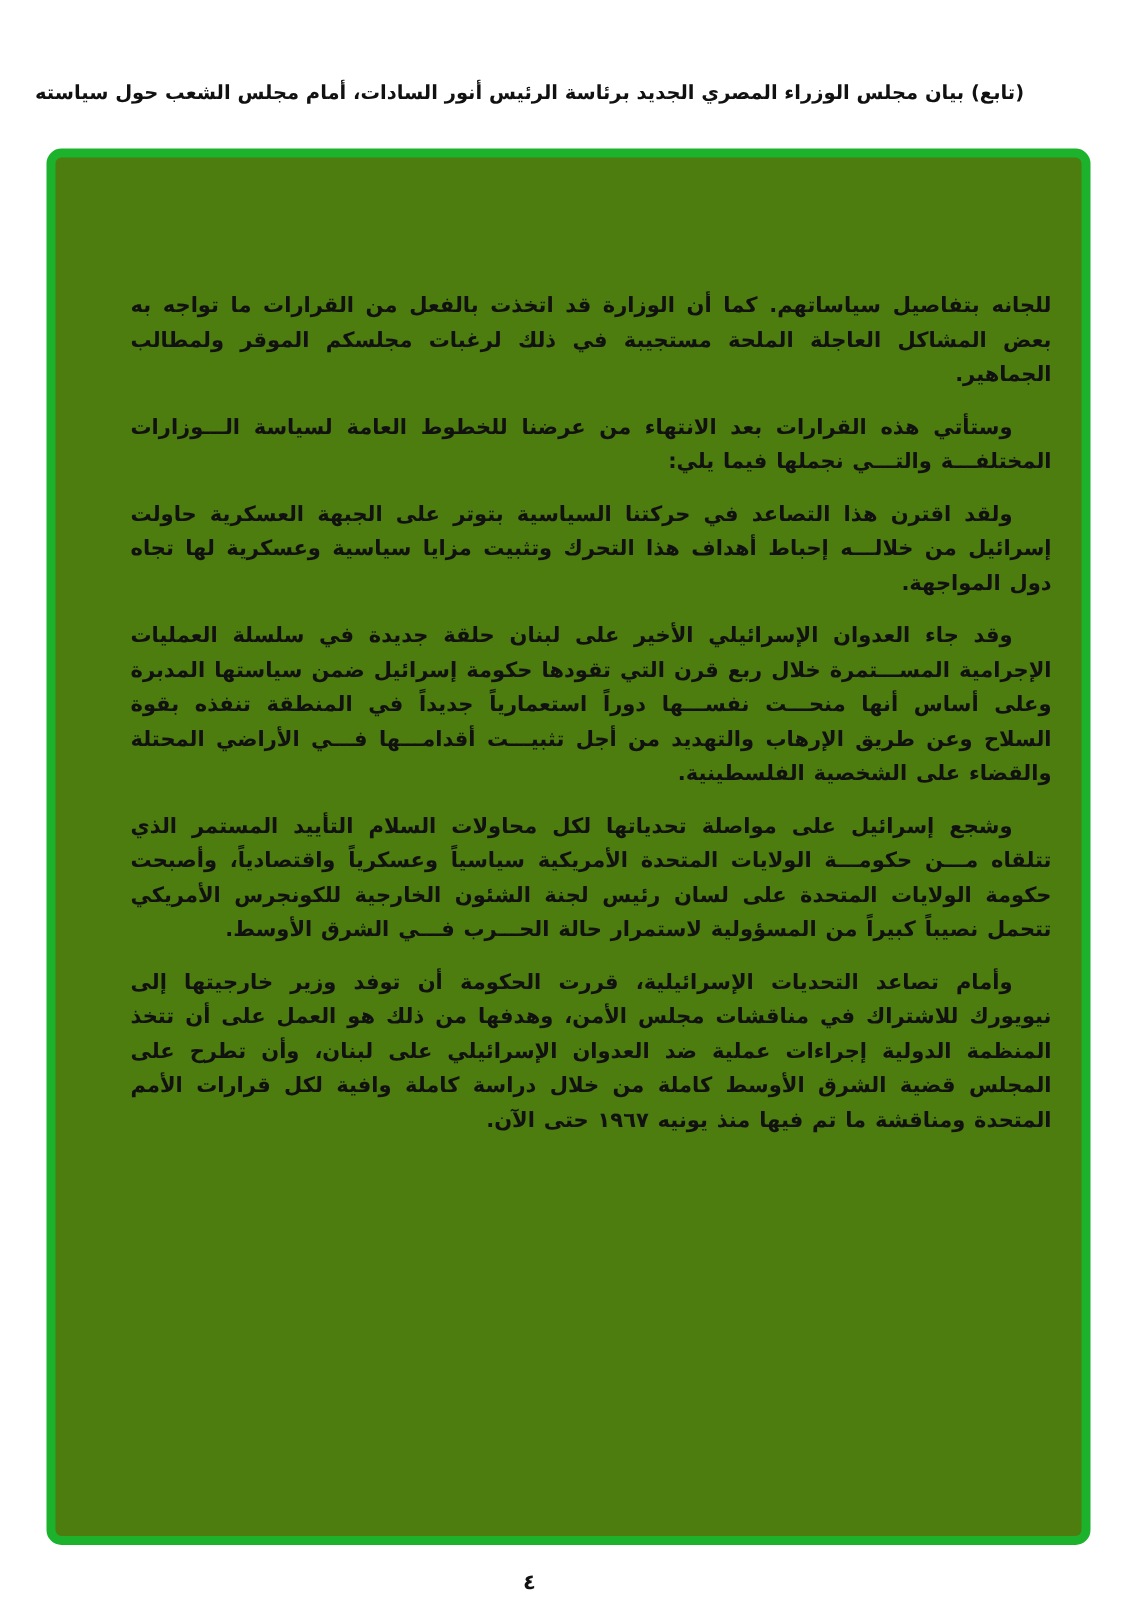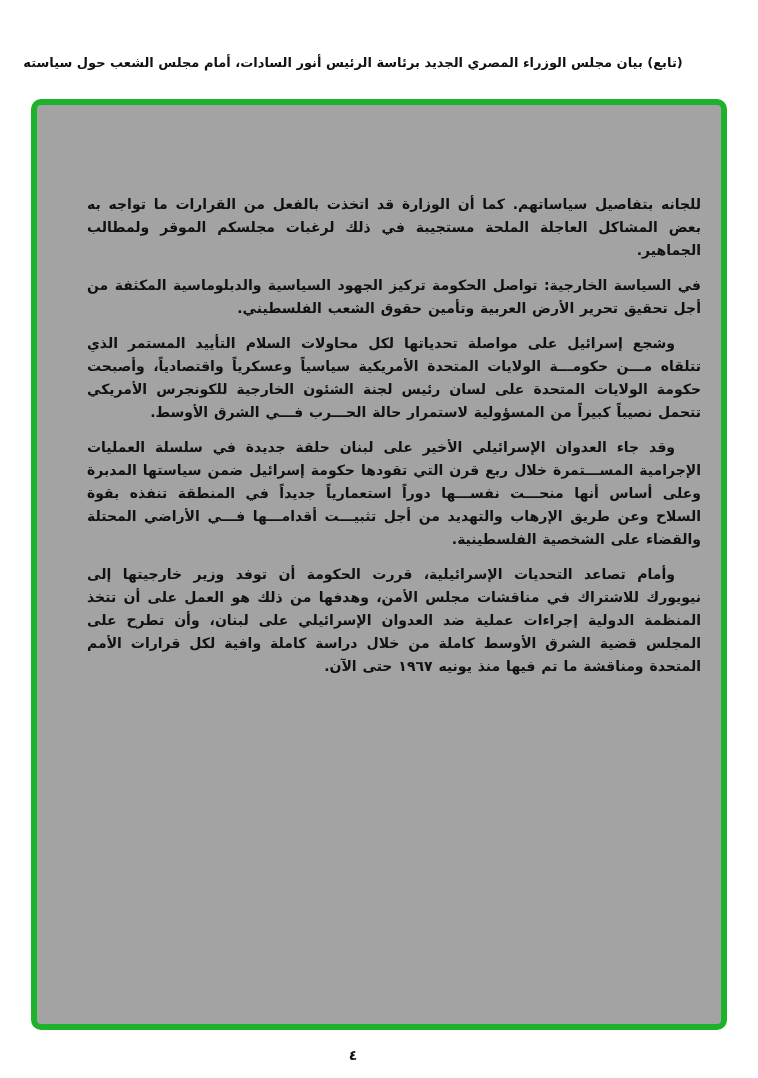--- a/index.html
+++ b/index.html
@@ -30,21 +30,21 @@
   }
   .doc-frame {
     position: absolute;
     left: 31px;
     top: 99px;
     width: 696px;
     height: 931px;
     border: 6px solid #1cb22c;
     border-radius: 10px;
     overflow: hidden;
-    background: #a3a3a3;
+    background: #4d7c0f;
   }
   .doc-body {
     direction: rtl;
     padding: 88px 20px 0 50px;
   }
   .para {
     direction: rtl;
     unicode-bidi: plaintext;
     text-align: justify;
     font-size: 14px;
@@ -69,22 +69,23 @@
 </head>
 <body>
 
 <div class="page">
 
   <div class="doc-header">(تابع) بيان مجلس الوزراء المصري الجديد برئاسة الرئيس أنور السادات، أمام مجلس الشعب حول سياسته</div>
 
   <div class="doc-frame" style="border-color: rgb(28, 178, 44);">
     <div class="doc-body">
       <p class="para">للجانه بتفاصيل سياساتهم. كما أن الوزارة قد اتخذت بالفعل من القرارات ما تواجه به بعض المشاكل العاجلة الملحة مستجيبة في ذلك لرغبات مجلسكم الموقر ولمطالب الجماهير.</p>
-      <p class="para">في السياسة الخارجية: تواصل الحكومة تركيز الجهود السياسية والدبلوماسية المكثفة من أجل تحقيق تحرير الأرض العربية وتأمين حقوق الشعب الفلسطيني.</p>
+      <p class="para indented">وستأتي هذه القرارات بعد الانتهاء من عرضنا للخطوط العامة لسياسة الـــوزارات المختلفـــة والتـــي نجملها فيما يلي:</p>
+      <p class="para indented">ولقد اقترن هذا التصاعد في حركتنا السياسية بتوتر على الجبهة العسكرية حاولت إسرائيل من خلالـــه إحباط أهداف هذا التحرك وتثبيت مزايا سياسية وعسكرية لها تجاه دول المواجهة.</p>
+      <p class="para indented">وقد جاء العدوان الإسرائيلي الأخير على لبنان حلقة جديدة في سلسلة العمليات الإجرامية المســـتمرة خلال ربع قرن التي تقودها حكومة إسرائيل ضمن سياستها المدبرة وعلى أساس أنها منحـــت نفســـها دوراً استعمارياً جديداً في المنطقة تنفذه بقوة السلاح وعن طريق الإرهاب والتهديد من أجل تثبيـــت أقدامـــها فـــي الأراضي المحتلة والقضاء على الشخصية الفلسطينية.</p>
       <p class="para indented">وشجع إسرائيل على مواصلة تحدياتها لكل محاولات السلام التأييد المستمر الذي تتلقاه مـــن حكومـــة الولايات المتحدة الأمريكية سياسياً وعسكرياً واقتصادياً، وأصبحت حكومة الولايات المتحدة على لسان رئيس لجنة الشئون الخارجية للكونجرس الأمريكي تتحمل نصيباً كبيراً من المسؤولية لاستمرار حالة الحـــرب فـــي الشرق الأوسط.</p>
-      <p class="para indented">وقد جاء العدوان الإسرائيلي الأخير على لبنان حلقة جديدة في سلسلة العمليات الإجرامية المســـتمرة خلال ربع قرن التي تقودها حكومة إسرائيل ضمن سياستها المدبرة وعلى أساس أنها منحـــت نفســـها دوراً استعمارياً جديداً في المنطقة تنفذه بقوة السلاح وعن طريق الإرهاب والتهديد من أجل تثبيـــت أقدامـــها فـــي الأراضي المحتلة والقضاء على الشخصية الفلسطينية.</p>
       <p class="para indented">وأمام تصاعد التحديات الإسرائيلية، قررت الحكومة أن توفد وزير خارجيتها إلى نيويورك للاشتراك في مناقشات مجلس الأمن، وهدفها من ذلك هو العمل على أن تتخذ المنظمة الدولية إجراءات عملية ضد العدوان الإسرائيلي على لبنان، وأن تطرح على المجلس قضية الشرق الأوسط كاملة من خلال دراسة كاملة وافية لكل قرارات الأمم المتحدة ومناقشة ما تم فيها منذ يونيه ١٩٦٧ حتى الآن.</p>
     </div>
   </div>
 
   <div class="page-number">٤</div>
 
 </div>
 
 </body></html>

